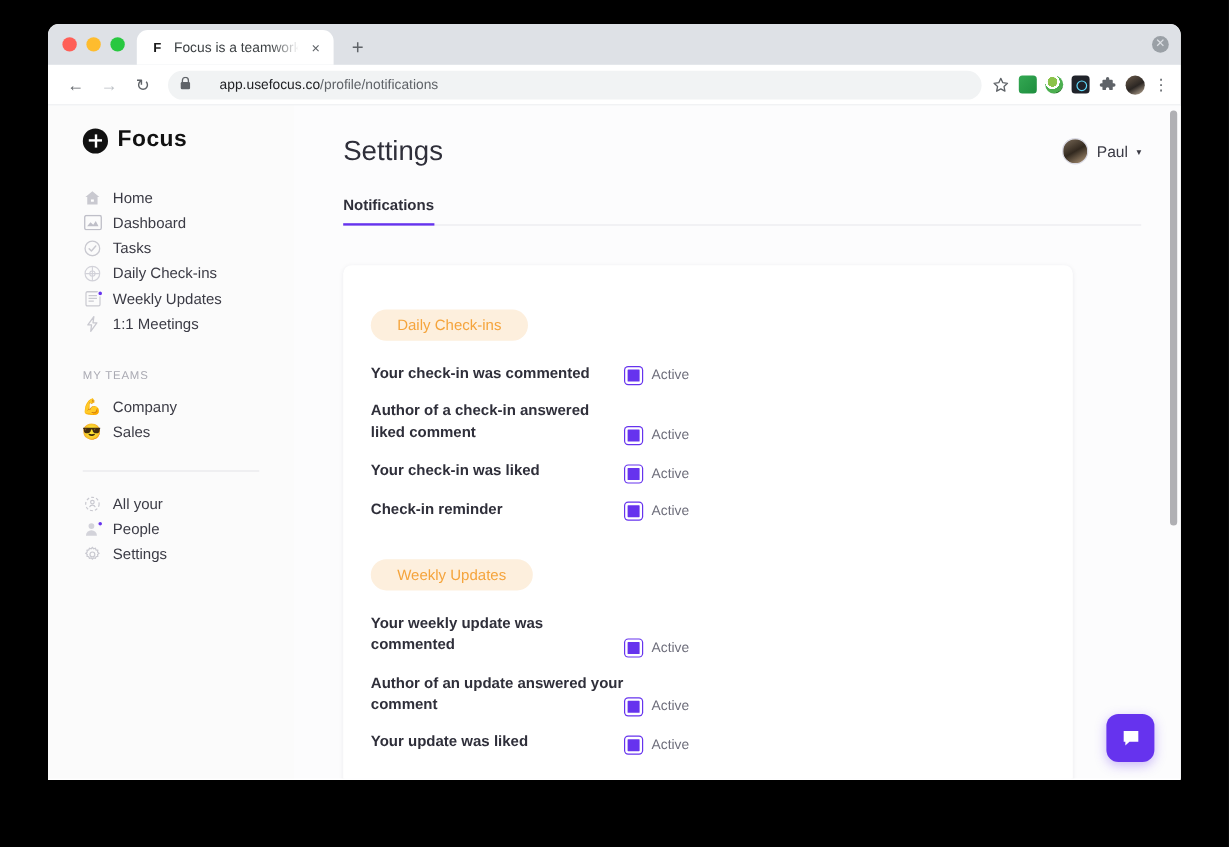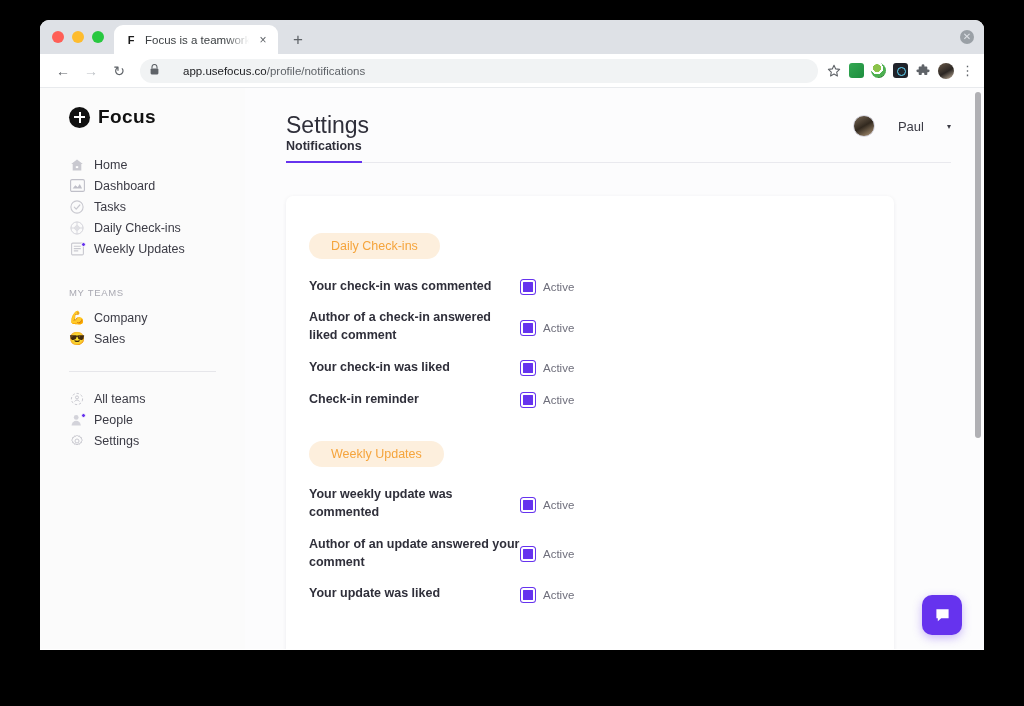--- a/index.html
+++ b/index.html
@@ -222,33 +222,34 @@
     overflow: hidden;
   }
   .main-inner { padding: 24px 33px 0 41px; }
   .page-head {
     display: flex; align-items: flex-start; justify-content: space-between;
   }
   .page-title {
     font-size: 23px; color: #2f2f3a; font-weight: normal;
   }
   .user-chip {
-    display: flex; align-items: center; gap: 23px;
+    display: flex; align-items: center; gap: 7px;
     font-size: 13px; color: #3b3b45;
     padding-top: 3px;
   }
   .avatar {
     width: 22px; height: 22px; border-radius: 50%;
     background: linear-gradient(150deg,#7a6a58 0%,#32291f 50%,#b59b7c 100%);
     border: 1px solid #d9d9e3;
     flex: 0 0 22px;
   }
   .caret { font-size: 8px; color: #3b3b45; }
 
   .tabs {
+    margin-top: 25px;
     border-bottom: 1px solid #e9e9ee;
     display: flex;
   }
   .tab-item {
     font-size: 12.5px; font-weight: bold; color: #2f2f3a;
     padding-bottom: 8px;
     border-bottom: 2.5px solid transparent;
     margin-bottom: -1.5px;
   }
   .tab-item.active { border-bottom-color: #6633ee; }
@@ -268,21 +269,21 @@
     display: inline-block;
     background: #fdefdd;
     color: #f5a43c;
     font-size: 12.5px;
     border-radius: 13px;
     padding: 6px 22px;
     margin-bottom: 12px;
   }
 
   .row {
-    display: flex; align-items: center;
+    display: flex; align-items: flex-end;
     padding: 7px 0;
   }
   .row-label {
     width: 212px; flex: 0 0 212px;
     font-size: 12.5px; font-weight: bold; color: #2f2f3a;
     line-height: 1.42;
   }
   .row-toggle { display: flex; align-items: center; gap: 8px; padding-top: 1px; }
   .checkbox {
     width: 14px; height: 14px;
@@ -433,20 +434,28 @@
             <svg width="13" height="14" viewBox="0 0 13 14">
                 <rect x="0.6" y="1.1" width="11.8" height="11.8" rx="1.2" fill="none" stroke="#c9c9d0" stroke-width="1.1"></rect>
                 <path d="M2.8 4.3h7M2.8 6.6h7M2.8 8.9h4.4" stroke="#c9c9d0" stroke-width="1.1"></path>
               </svg>
             <span class="badge-dot"></span>
           </span>
           <span>Weekly Updates</span>
         </div>
 
 
+        <div class="nav-item">
+          <span class="nav-icon">
+            <svg width="10" height="14" viewBox="0 0 10 14">
+                <path d="M6.2 0.8L1.2 7.8h3.1L3.6 13.2l5.1-7.2H5.5z" fill="none" stroke="#c9c9d0" stroke-width="1.1" stroke-linejoin="round"></path>
+              </svg>
+          </span>
+          <span>1:1 Meetings</span>
+        </div>
       </div>
 
       <div class="sec-label">MY TEAMS</div>
 
       <div class="nav">
         <div class="nav-item">
           <span class="nav-icon nav-emoji">💪</span>
           <span>Company</span>
         </div>
         <div class="nav-item">
@@ -459,21 +468,21 @@
 
       <div class="nav">
         <div class="nav-item">
           <span class="nav-icon">
             <svg width="14" height="14" viewBox="0 0 14 14">
                 <circle cx="7" cy="7" r="5.6" fill="none" stroke="#c9c9d0" stroke-width="1" stroke-dasharray="2.4 1.8"></circle>
                 <circle cx="7" cy="5.4" r="1.5" fill="none" stroke="#c9c9d0" stroke-width="1"></circle>
                 <path d="M4.6 9.6a2.6 2.6 0 0 1 4.8 0" fill="none" stroke="#c9c9d0" stroke-width="1"></path>
               </svg>
           </span>
-          <span>All teams</span>
+          <span>All your</span>
         </div>
         <div class="nav-item">
           <span class="nav-icon">
             <svg width="14" height="14" viewBox="0 0 14 14">
                 <circle cx="6.2" cy="4.4" r="2.4" fill="#d3d3da"></circle>
                 <path d="M1.6 12.4a4.6 4.6 0 0 1 9.2 0z" fill="#d3d3da"></path>
               </svg>
             <span class="badge-dot"></span>
           </span>
           <span>People</span>

